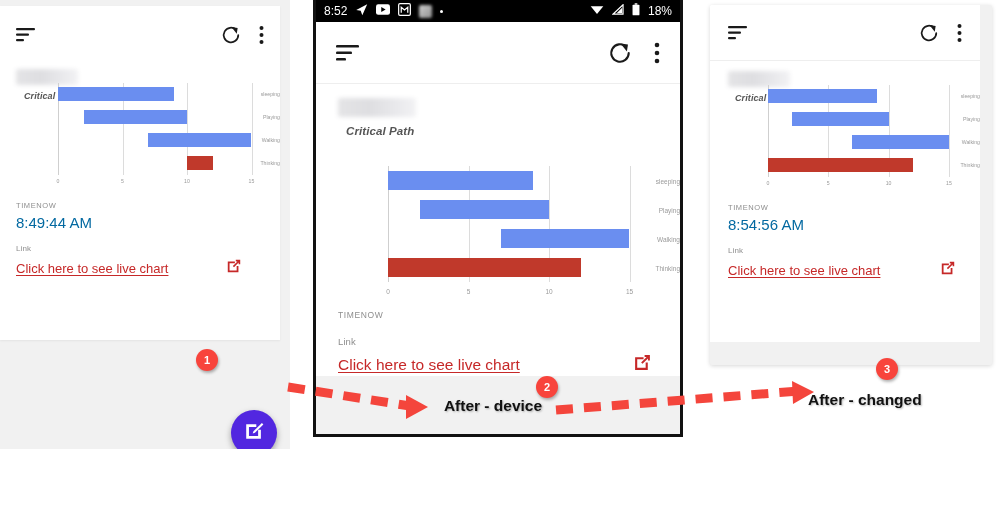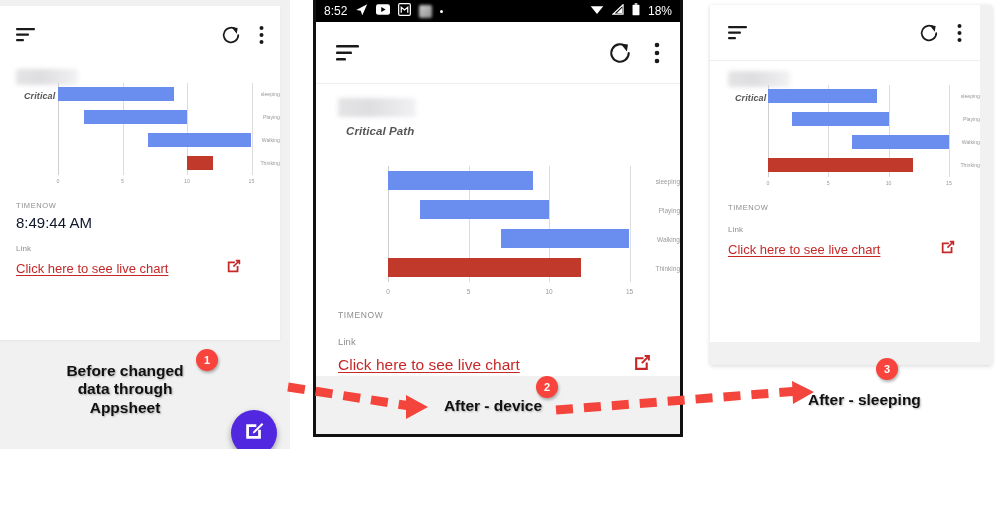--- a/index.html
+++ b/index.html
@@ -46,21 +46,21 @@
   .xlabel {
     position: absolute; color: #9a9a9a; transform: translateX(-50%);
     white-space: nowrap;
   }
 
   
   .field-label {
     color: #8e8e8e; letter-spacing: .6px; text-transform: uppercase;
   }
   .field-label.normcase { text-transform: none; letter-spacing: .1px; }
-  .field-value { color: #0f172a; }
+  .field-value { color: #0369a1; }
   .link-row { display: flex; align-items: center; justify-content: space-between; }
   .live-link {
     color: #c62828; text-decoration: underline; cursor: pointer;
     text-underline-offset: 2px;
   }
 
   
   .anno-text {
     position: absolute; color: #111; font-weight: bold;
     text-shadow: 1px 1px 2px rgba(0,0,0,.28);
@@ -202,23 +202,20 @@
           <span style="margin-right:22px;">
             <svg width="16" height="16" viewBox="0 0 18 18">
               <path d="M2 4 h8 v2 H4 v8 h8 V9 h2 v7 H2 Z" fill="#c62828"></path>
               <path d="M11 2 h5 v5 h-1.8V5.1l-5.2 5.2-1.3-1.3 5.2-5.2H11Z" fill="#c62828"></path>
             </svg>
           </span>
         </div>
       </div>
     </div>
 
-    <div class="anno-text" style="left:50px;top:362px;width:150px;font-size:15.5px;">Before changed
-data through
-Appsheet</div>
     <div class="badge" style="left:196px;top:349px;width:22px;height:22px;font-size:11px;">1</div>
 
     <div class="fab" style="left:231px;top:410px;">
       <span>
         <svg width="22" height="22" viewBox="0 0 24 24">
           <path d="M3.5 4.5h11v3h-8v10h10v-7h3v10h-16Z" fill="#fff"></path>
           <path d="M20.6 3.2 l1.6 1.6 -9.2 9.2 -2.4 .8 .8-2.4Z" fill="#fff"></path>
         </svg>
       </span>
     </div>
@@ -397,20 +394,21 @@
         <div class="ylabel" style="top:82px; width:52px; font-size:5.2px;">Thinking</div>
 
         <div class="xlabel" style="left:58px;   top:97px; font-size:5.2px;">0</div>
         <div class="xlabel" style="left:118.3px;top:97px; font-size:5.2px;">5</div>
         <div class="xlabel" style="left:178.6px;top:97px; font-size:5.2px;">10</div>
         <div class="xlabel" style="left:238.9px;top:97px; font-size:5.2px;">15</div>
       </div>
 
       <div style="position:absolute;left:18px;top:142px;width:240px;">
         <div class="field-label" style="font-size:7.5px;">TIMENOW</div>
+        <div class="field-value" style="font-size:15px;margin-top:4px;">8:54:56 AM</div>
 
         <div class="field-label normcase" style="font-size:8px;margin-top:13px;">Link</div>
         <div class="link-row" style="margin-top:5px;">
           <span class="live-link" style="font-size:13px;">Click here to see live chart</span>
           <span style="margin-right:12px;">
             <svg width="16" height="16" viewBox="0 0 18 18">
               <path d="M2 4 h8 v2 H4 v8 h8 V9 h2 v7 H2 Z" fill="#c62828"></path>
               <path d="M11 2 h5 v5 h-1.8V5.1l-5.2 5.2-1.3-1.3 5.2-5.2H11Z" fill="#c62828"></path>
             </svg>
           </span>
@@ -426,16 +424,16 @@
     </g>
     <g>
       <path d="M556 410 L800 391" stroke="#f4453c" stroke-width="9" stroke-dasharray="17 11" stroke-linecap="butt" fill="none"></path>
       <path d="M792 381 L814 392 L793 404 Z" fill="#f4453c"></path>
     </g>
   </svg>
 
   <div class="anno-text" style="left:428px;top:397px;width:130px;font-size:15.5px;">After - device</div>
   <div class="badge" style="left:536px;top:376px;width:22px;height:22px;font-size:11px;">2</div>
 
-  <div class="anno-text" style="left:808px;top:391px;width:150px;font-size:15.5px;text-align:left;">After - sleeping</div>
+  <div class="anno-text" style="left:808px;top:391px;width:150px;font-size:15.5px;text-align:left;">After - changed</div>
   <div class="badge" style="left:876px;top:358px;width:22px;height:22px;font-size:11px;">3</div>
 
 </div>
 
 </body></html>

